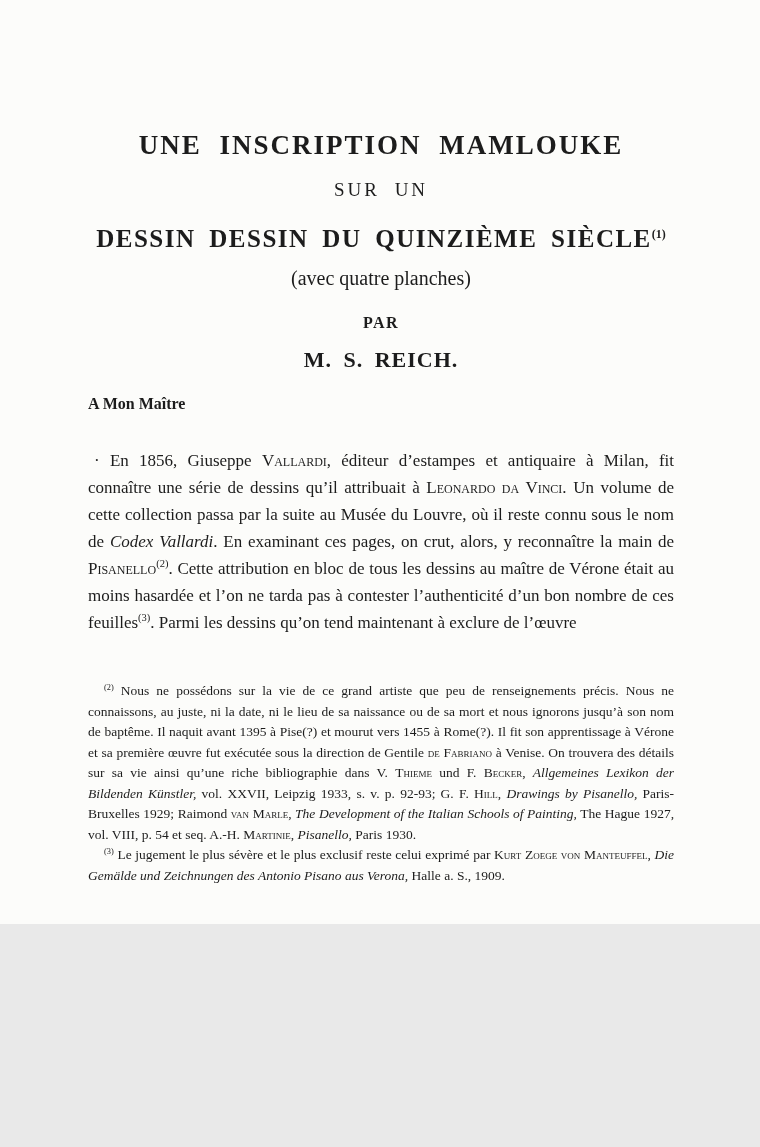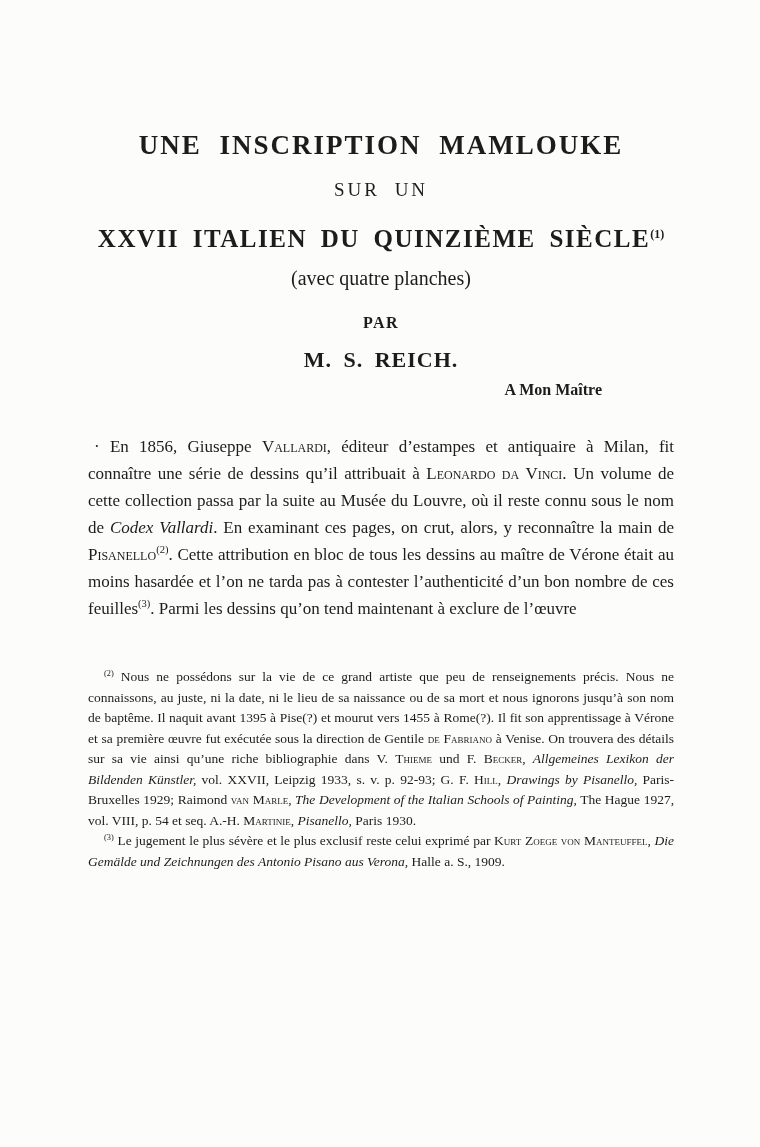--- a/index.html
+++ b/index.html
@@ -1,20 +1,20 @@
 <!DOCTYPE html>
 <html><head>
 <meta charset="utf-8">
 <style>
   * { margin: 0; padding: 0; box-sizing: border-box; }
   html, body { background: #e9e9e9; }
   .page {
     position: relative;
     width: 760px;
-    height: 1147px;
+    height: 924px;
     margin: 0 auto;
     background: #fcfcfa;
     color: #1c1c1c;
     font-family: "Liberation Serif", "DejaVu Serif", serif;
     overflow: hidden;
   }
   .content { padding: 130px 86px 0 88px; }
 
   .title1 {
     font-size: 27px;
@@ -53,22 +53,22 @@
   }
   .author {
     margin-top: 15px;
     font-size: 22px;
     font-weight: bold;
     text-align: center;
     letter-spacing: 1px;
     word-spacing: 5px;
   }
   .dedication {
-    margin-top: 3px;
-    text-align: right;
+    margin-top: 17px;
+    text-align: left;
     padding-right: 72px;
     font-size: 16px;
     font-weight: bold;
     line-height: 27px;
   }
   .sc { font-variant: small-caps; }
   .i  { font-style: italic; }
   .sup {
     font-size: 0.62em;
     vertical-align: super;
@@ -92,21 +92,21 @@
 </head>
 <body>
 
 <div class="page">
   <div class="content">
 
     <h1 class="title1">UNE INSCRIPTION MAMLOUKE</h1>
 
     <div class="connector">SUR UN</div>
 
-    <h1 class="title2"><span>XXVII ITALIEN DU QUINZIÈME SIÈCLE</span><span class="sup">(1)</span></h1>
+    <h1 class="title2"><span>DESSIN DESSIN DU QUINZIÈME SIÈCLE</span><span class="sup">(1)</span></h1>
 
     <div class="planches">(avec quatre planches)</div>
 
     <div class="par-label">PAR</div>
 
     <div class="author">M. S. REICH.</div>
 
     <div class="dedication">
       <div>A Mon Maître</div>
     </div>

